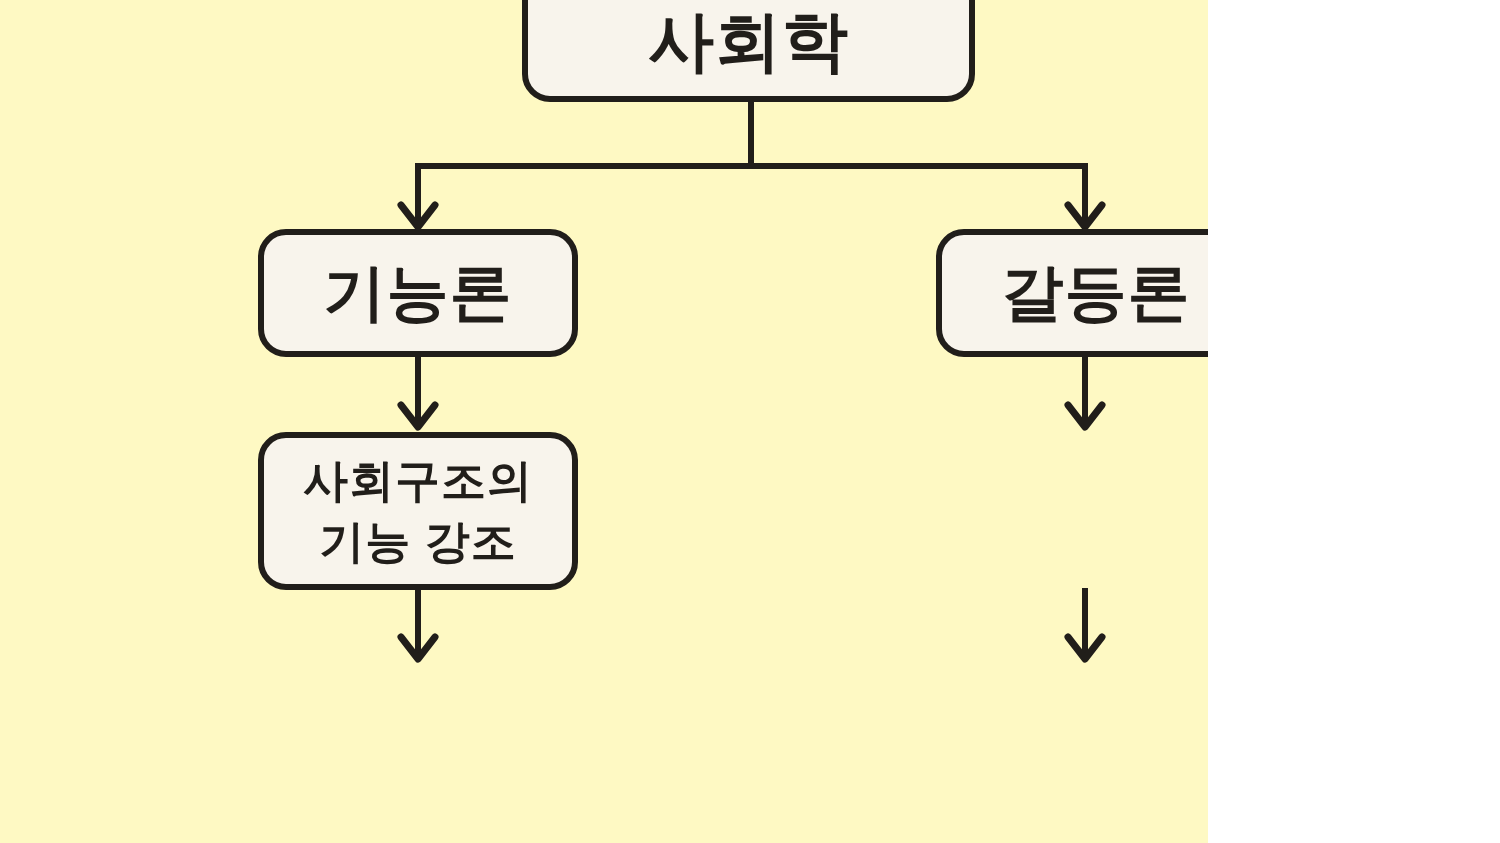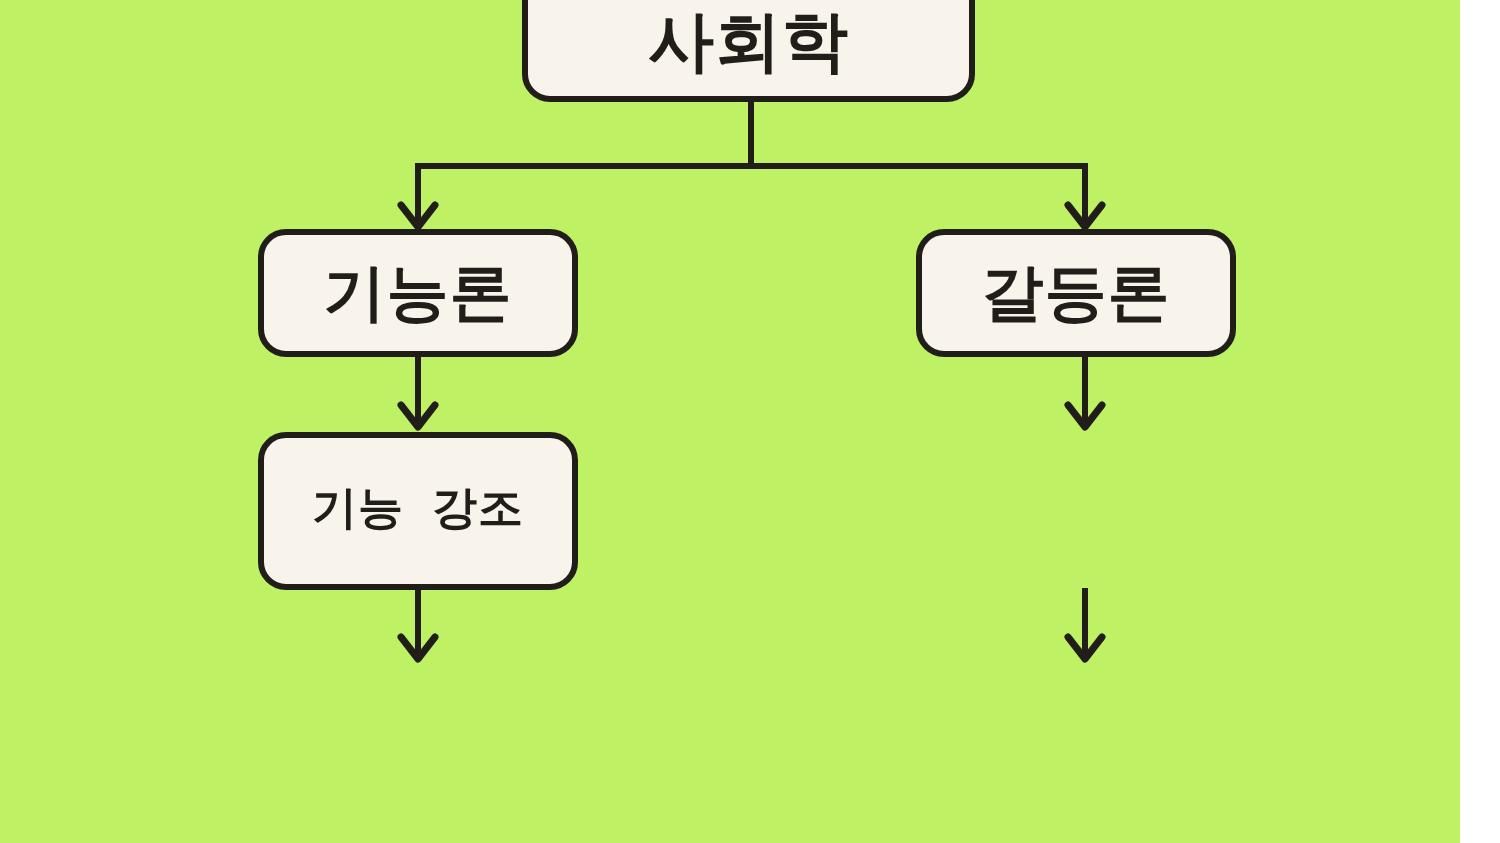--- a/index.html
+++ b/index.html
@@ -1,23 +1,23 @@
 <!DOCTYPE html>
 <html><head>
 <meta charset="utf-8">
 <style>
   html, body {
     margin: 0;
     padding: 0;
   }
   .stage {
     position: relative;
-    width: 1460px;
+    width: 1208px;
     height: 843px;
-    background: #bef264;
+    background: #fef9c3;
     overflow: hidden;
     font-family: "Liberation Sans", sans-serif;
   }
   .connector-layer {
     position: absolute;
     left: 0;
     top: 0;
     width: 1500px;
     height: 843px;
     pointer-events: none;
@@ -48,22 +48,22 @@
   .node-theory {
     height: 128px;
     top: 229px;
     font-size: 62px;
   }
   .node-desc {
     height: 158px;
     font-size: 45px;
     line-height: 61px;
   }
-  .col-left  { left: 258px; width: 320px; font-family: Liberation Mono, monospace; }
-  .col-right { left: 916px; width: 320px; }
+  .col-left  { left: 258px; width: 320px; }
+  .col-right { left: 936px; width: 320px; }
   .row-mid    { top: 432px; }
   .row-bottom { top: 663px; height: 159px; }
   .desc-line { display: block; }
 </style>
 </head>
 <body>
 
 <div class="stage">
 
   <svg class="connector-layer" viewBox="0 0 1500 843" xmlns="http://www.w3.org/2000/svg">
@@ -92,20 +92,21 @@
   </svg>
 
   <div class="node node-root">
     <span>사회학</span>
   </div>
 
   <div class="node node-theory col-left">
     <span>기능론</span>
   </div>
   <div class="node node-desc col-left row-mid">
+    <span class="desc-line">사회구조의</span>
     <span class="desc-line">기능 강조</span>
   </div>
 
   <div class="node node-theory col-right">
     <span>갈등론</span>
   </div>
 
 </div>
 
 </body></html>

